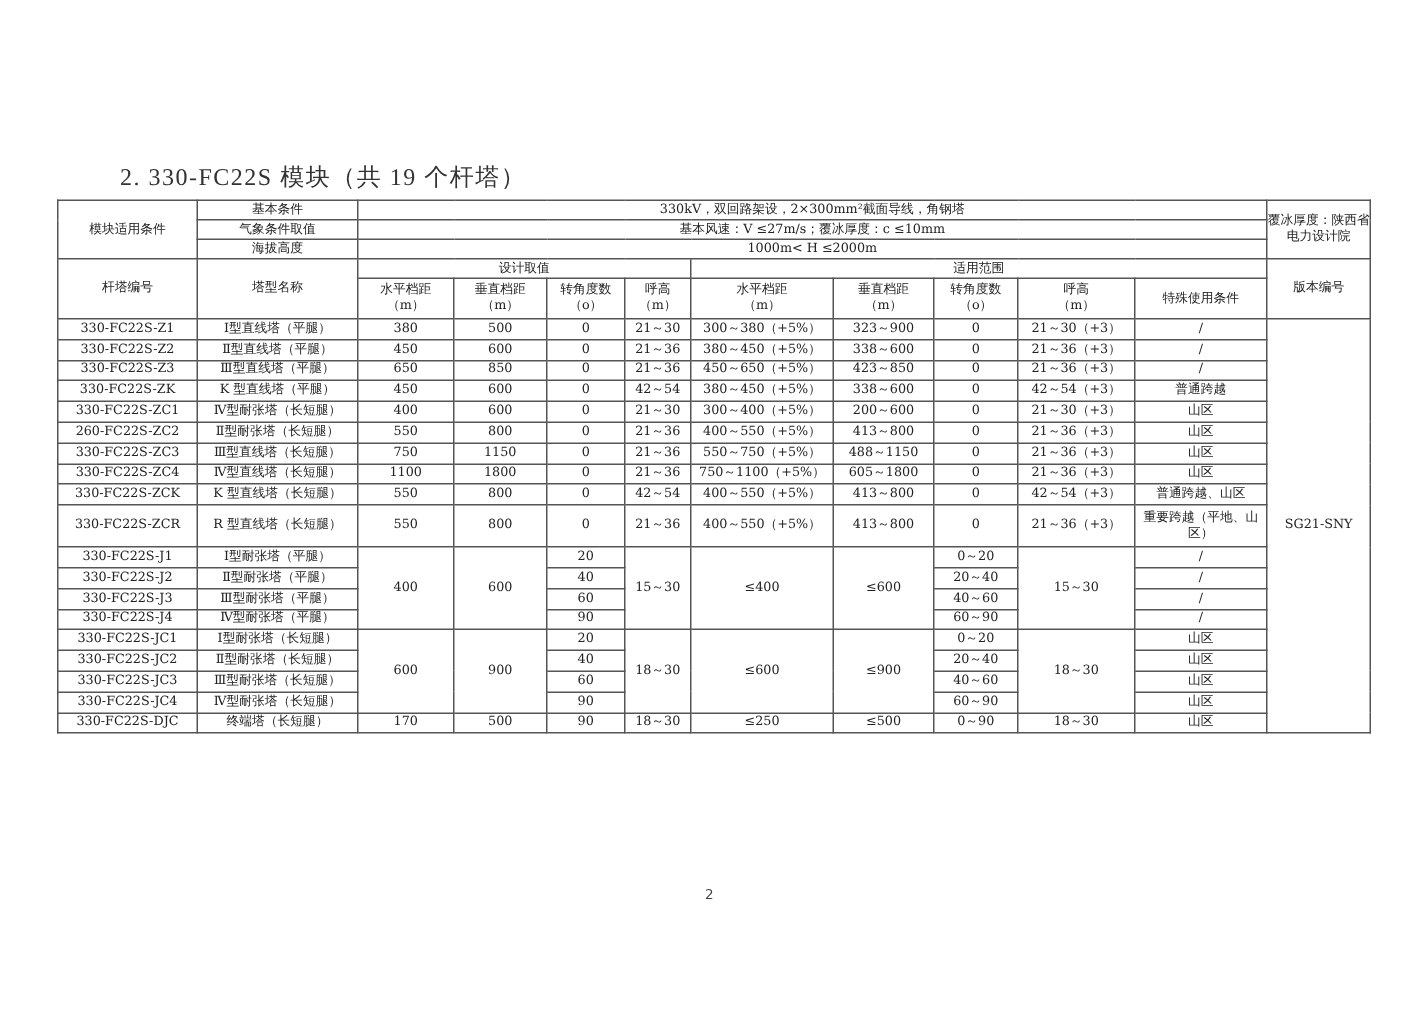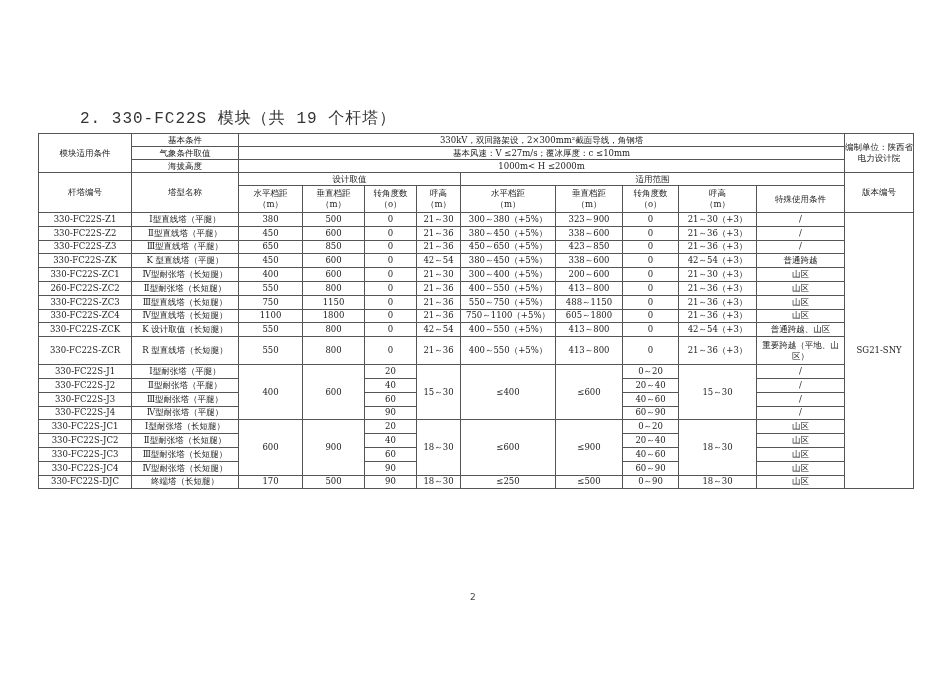--- a/index.html
+++ b/index.html
@@ -1,19 +1,19 @@
 <!DOCTYPE html>
 <html><head>
 <meta charset="utf-8">
 <style>
   html, body { margin: 0; padding: 0; background: #ffffff; }
   body { width: 950px; height: 673px; position: relative; overflow: hidden;
          font-family: "DejaVu Serif", "Liberation Serif", serif; color: #222; }
   .title { position: absolute; left: 80px; top: 108px; font-size: 16px; letter-spacing: 1px;
-           font-family: Liberation Mono, monospace; color: #333; }
+           font-family: Liberation Serif, serif; color: #333; }
   table.spec { position: absolute; left: 38px; top: 133px; border-collapse: collapse;
                table-layout: fixed; width: 875px; font-size: 8.5px; }
   table.spec td { border: 1px solid #555; text-align: center; vertical-align: middle;
                   padding: 0; line-height: 11px; height: 12.8px; overflow: hidden; white-space: nowrap; }
   table.spec td.wrap { white-space: normal; }
   table.spec tr.hdr td { height: 12px; }
   table.spec tr.sub td { height: 26px; }
   table.spec tr.tall td { height: 27px; }
   .pagenum { position: absolute; left: 470px; top: 592px; font-size: 9px; color: #444;
              font-family: "DejaVu Sans", "Liberation Sans", sans-serif; }
@@ -36,21 +36,21 @@
     <col style="width:56px">
       <col style="width:78px">
       <col style="width:88px">
       <col style="width:69px">
   </colgroup>
   <tbody id="tbody">
     <tr class="hdr">
       <td rowspan="3">模块适用条件</td>
       <td>基本条件</td>
       <td colspan="9">330kV，双回路架设，2×300mm²截面导线，角钢塔</td>
-      <td rowspan="3" class="wrap">编制单位：陕西省电力设计院</td>
+      <td rowspan="3" class="wrap">覆冰厚度：陕西省电力设计院</td>
     </tr>
     <tr class="hdr">
       <td>气象条件取值</td>
       <td colspan="9">基本风速：V ≤27m/s；覆冰厚度：c ≤10mm</td>
     </tr>
     <tr class="hdr">
       <td>海拔高度</td>
       <td colspan="9">1000m&lt; H ≤2000m</td>
     </tr>
     <tr class="hdr">
@@ -171,21 +171,21 @@
         <td>0</td>
         <td>21～36</td>
         <td>750～1100（+5%）</td>
         <td>605～1800</td>
         <td>0</td>
         <td>21～36（+3）</td>
         <td class="wrap">山区</td>
       </tr>
       <tr>
         <td>330-FC22S-ZCK</td>
-        <td>K 设计取值（长短腿）</td>
+        <td>K 型直线塔（长短腿）</td>
         <td>550</td>
         <td>800</td>
         <td>0</td>
         <td>42～54</td>
         <td>400～550（+5%）</td>
         <td>413～800</td>
         <td>0</td>
         <td>42～54（+3）</td>
         <td class="wrap">普通跨越、山区</td>
       </tr>

